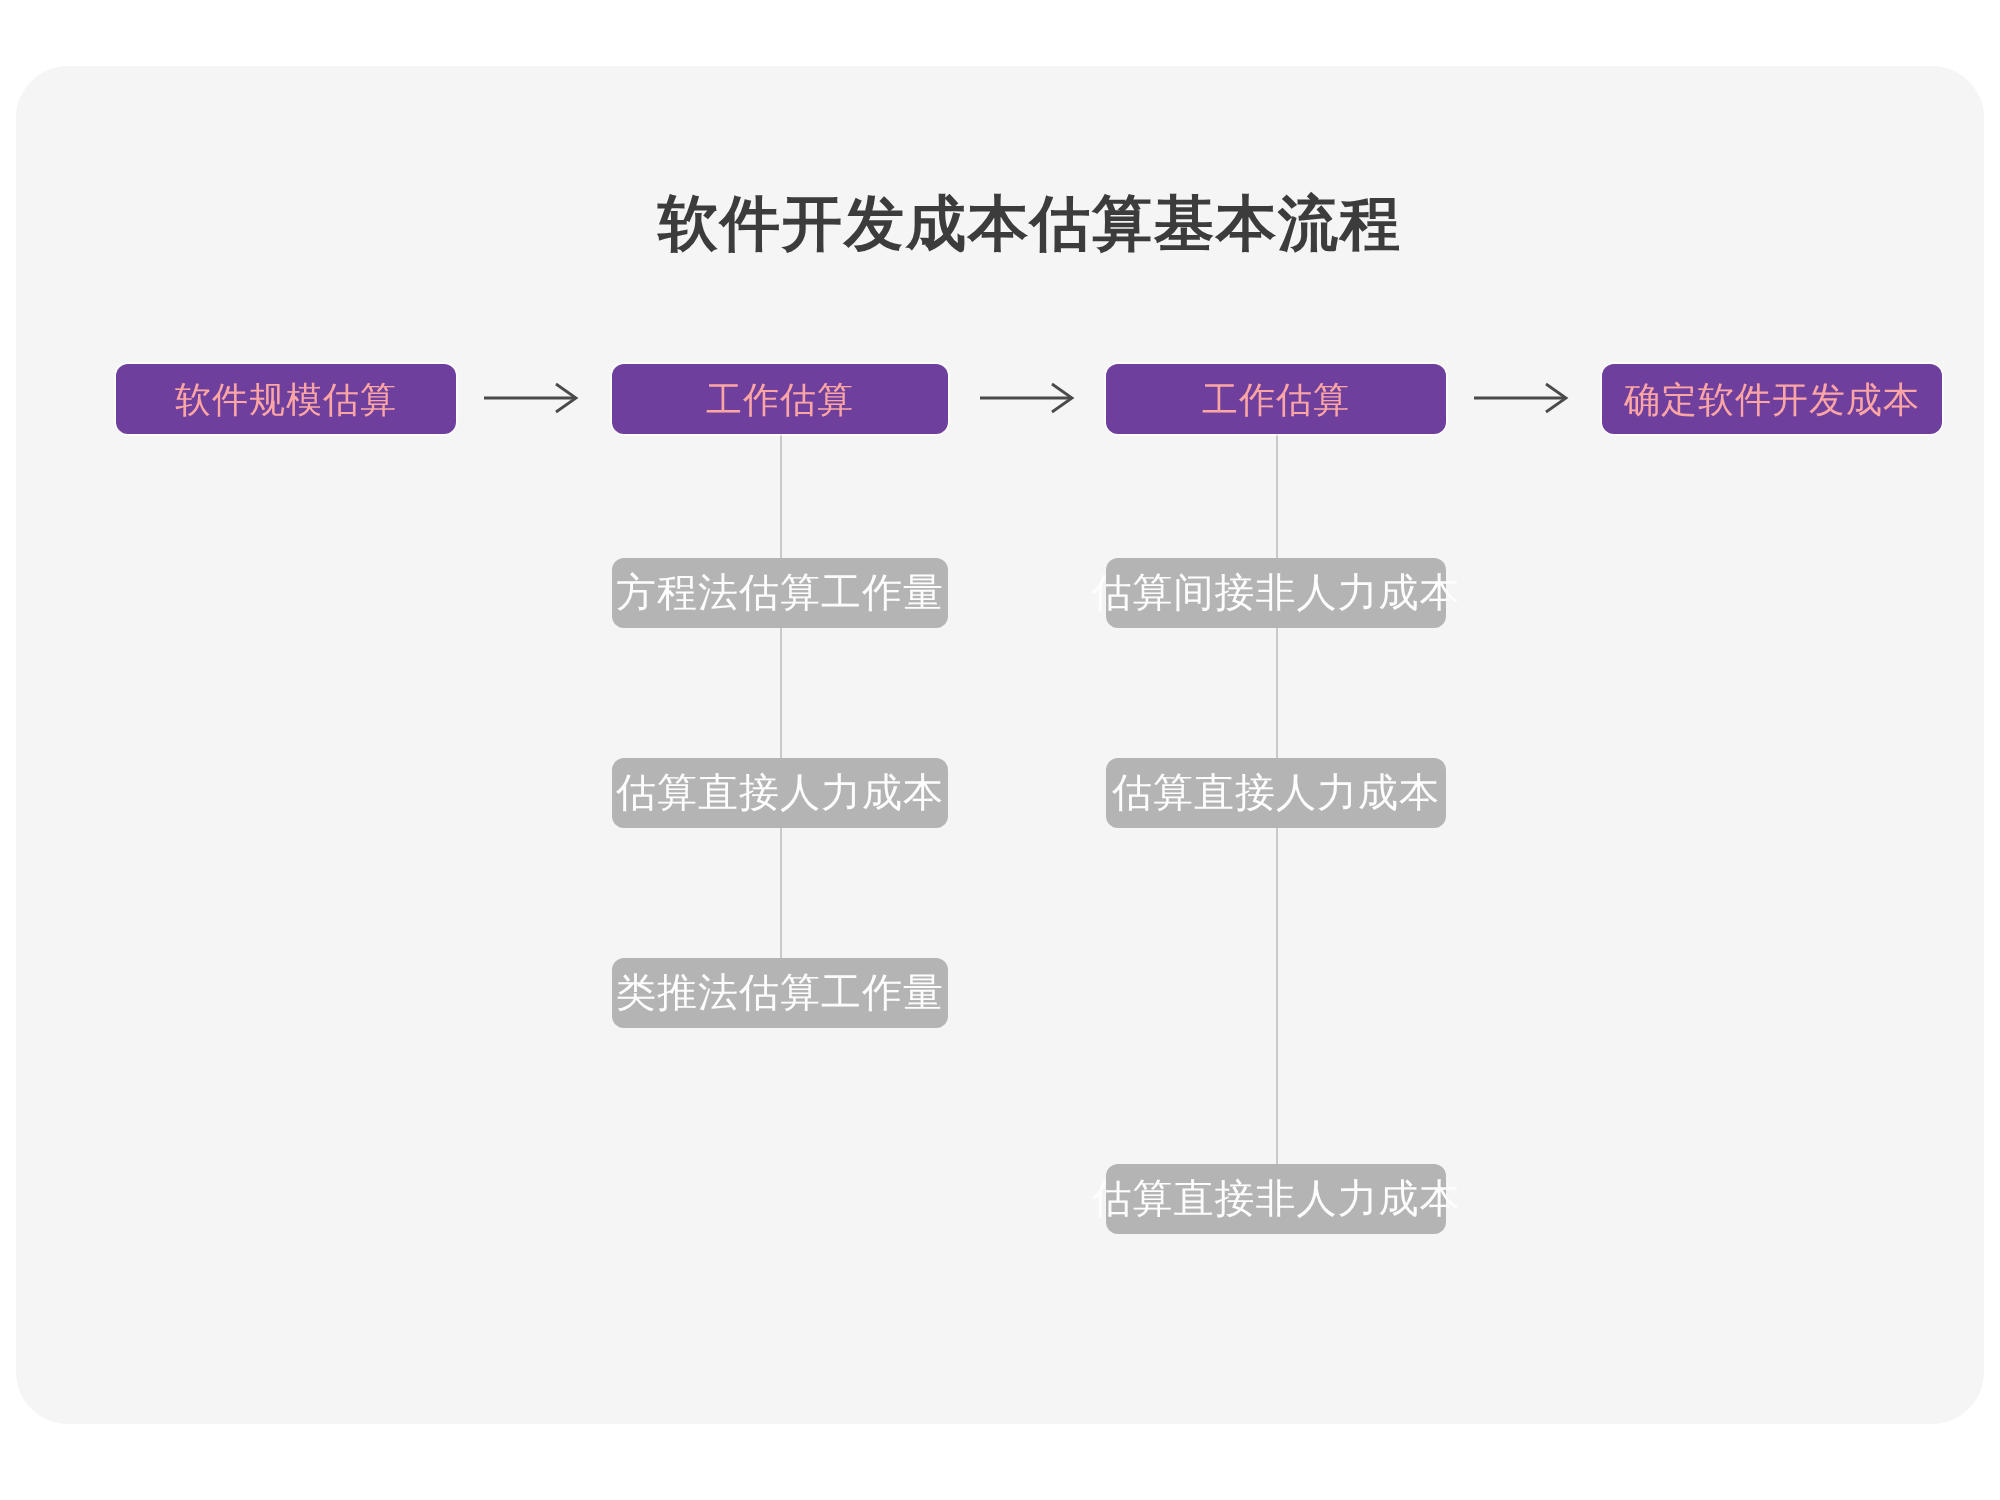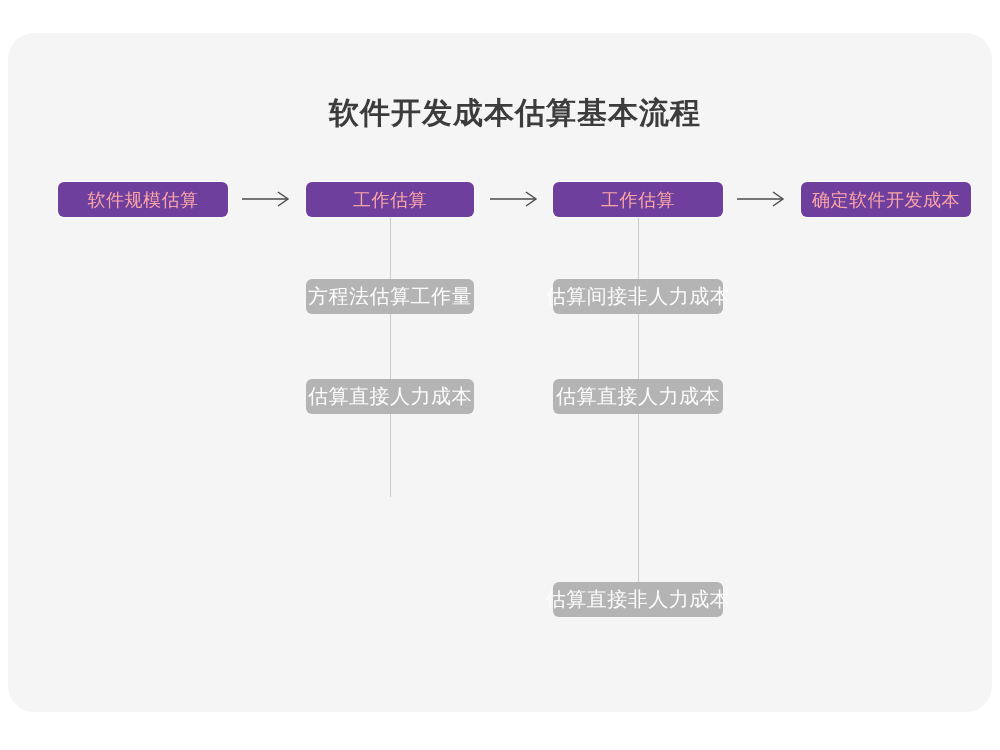--- a/index.html
+++ b/index.html
@@ -134,19 +134,20 @@
     <div class="node stage" id="stage-1" style="left: 43px; top: 182px; width: 170px; background: rgb(111, 63, 158);">软件规模估算</div>
 
     <div class="node stage" id="stage-2" style="left: 291px; top: 182px; width: 168px; background: rgb(111, 63, 158);">工作估算</div>
 
     <div class="node stage" id="stage-3" style="left: 538px; top: 182px; width: 170px; background: rgb(111, 63, 158);">工作估算</div>
 
     <div class="node stage" id="stage-4" style="left: 786px; top: 182px; width: 170px; background: rgb(111, 63, 158);">确定软件开发成本</div>
 
     <div class="node sub" id="stage-2-sub-1" style="left: 291px; top: 279px; width: 168px; background: rgb(180, 180, 180);">方程法估算工作量</div>
     <div class="node sub" id="stage-2-sub-2" style="left: 291px; top: 379px; width: 168px; background: rgb(180, 180, 180);">估算直接人力成本</div>
+    <div class="node sub" id="stage-2-sub-3" style="left: 291px; top: 479px; width: 168px; background: rgb(180, 180, 180);">类推法估算工作量</div>
 
     <div class="node sub" id="stage-3-sub-1" style="left: 538px; top: 279px; width: 170px; background: rgb(180, 180, 180);">估算间接非人力成本</div>
     <div class="node sub" id="stage-3-sub-2" style="left: 538px; top: 379px; width: 170px; background: rgb(180, 180, 180); text-align: right;">估算直接人力成本</div>
     <div class="node sub" id="stage-3-sub-4" style="left: 538px; top: 582px; width: 170px; background: rgb(180, 180, 180);">估算直接非人力成本</div>
 
   </div>
 </div>
 
 </body></html>

